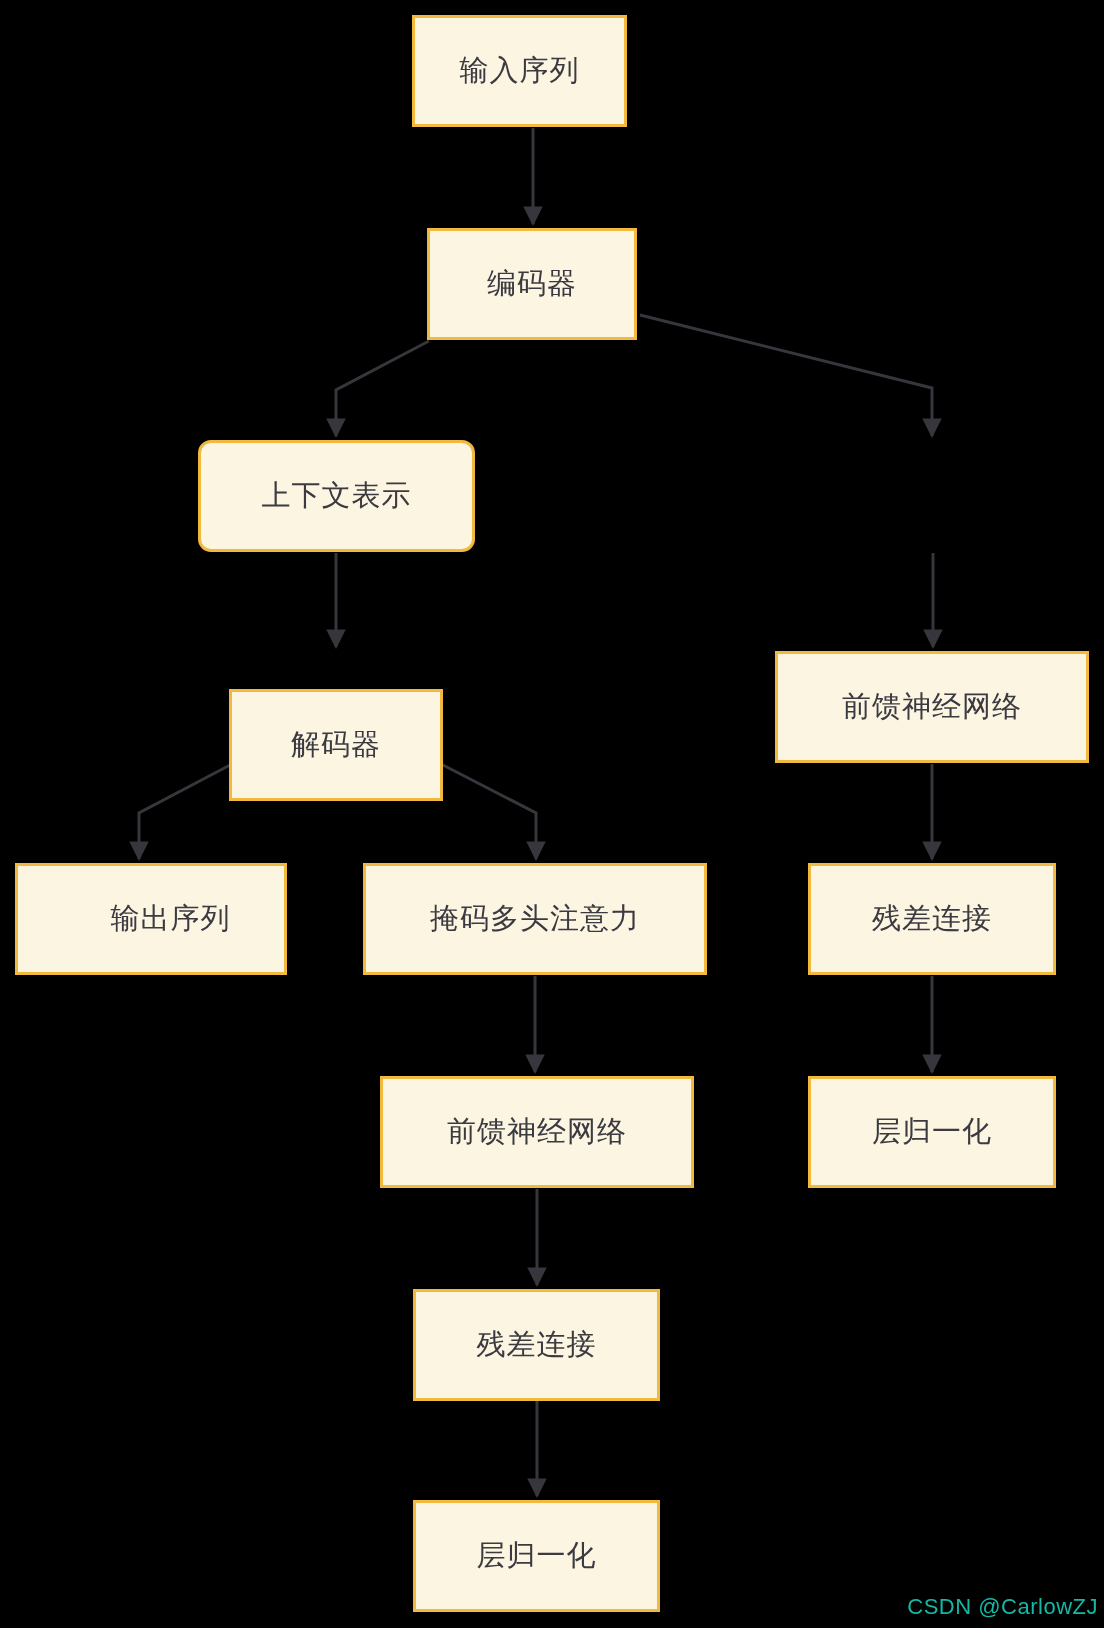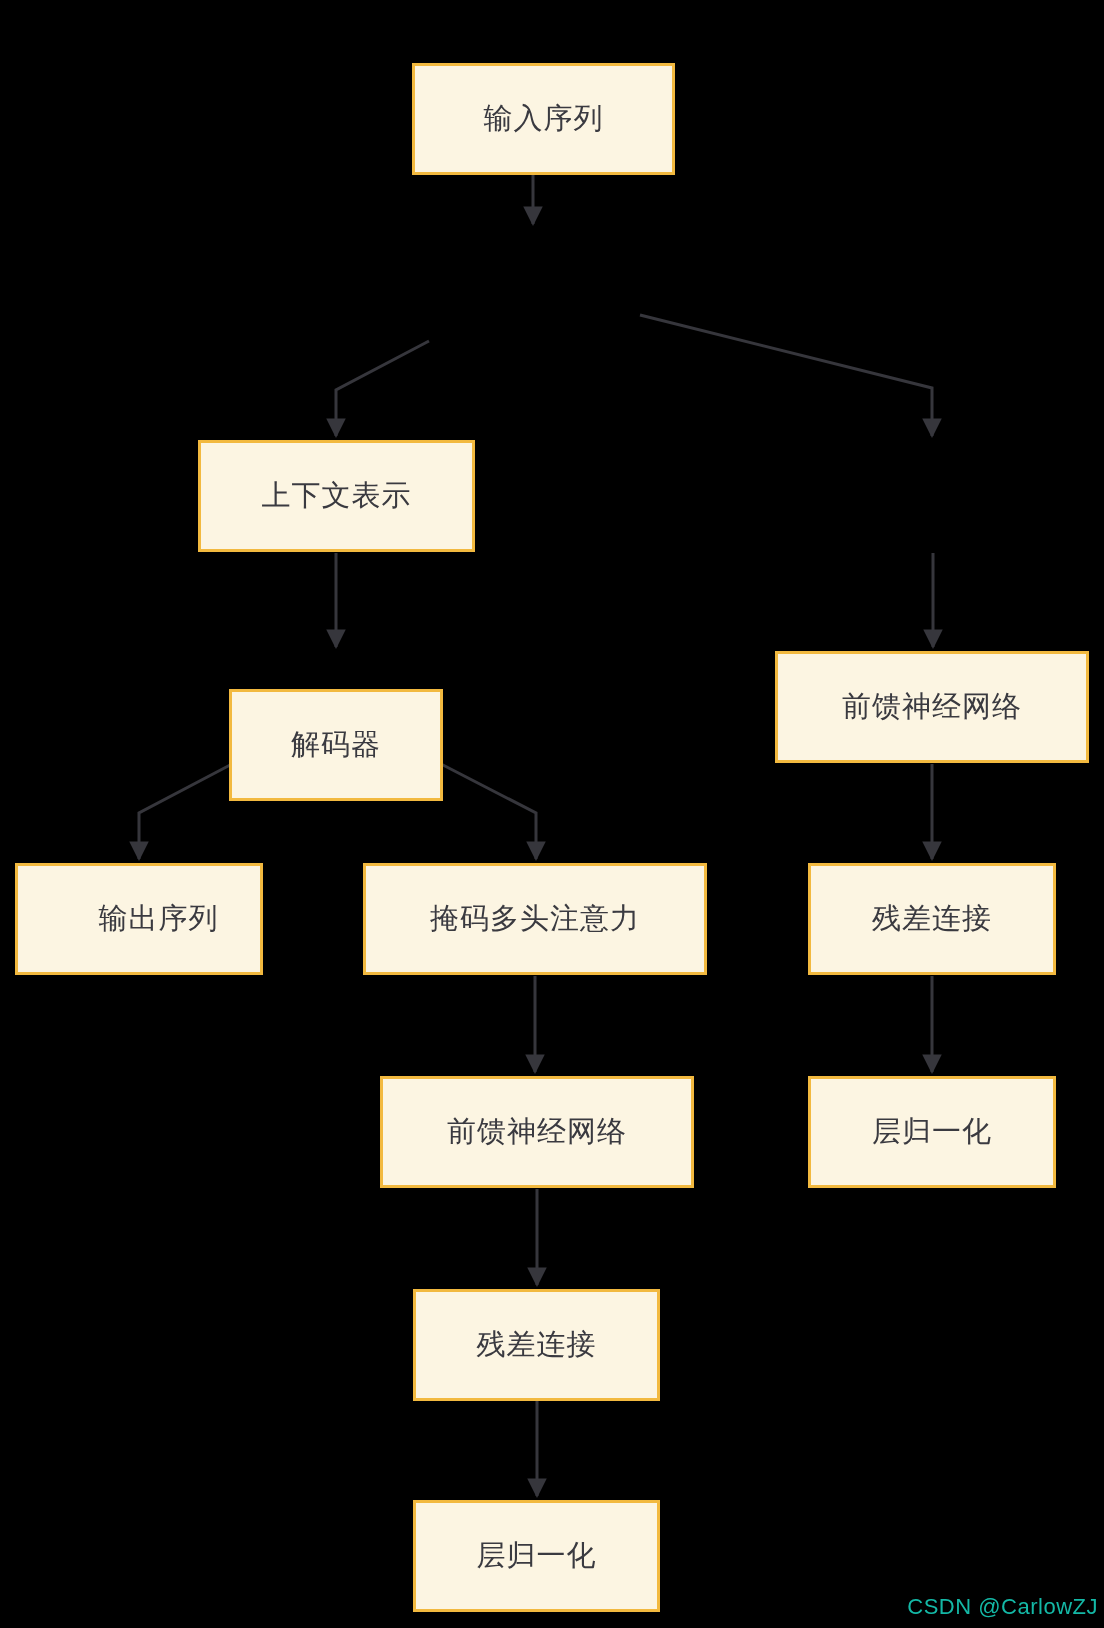--- a/index.html
+++ b/index.html
@@ -24,27 +24,27 @@
     border: 3px solid #F2B93F;
     display: flex;
     align-items: center;
     justify-content: center;
     color: #3A3A40;
     font-size: 29px;
     letter-spacing: 1px;
     white-space: nowrap;
   }
   
-  #n-input            { left: 412px; top: 15px;   width: 263px; height: 112px; margin-top: 48px; }
+  #n-input            { left: 412px; top: 15px;   width: 215px; height: 112px; }
   #n-encoder          { left: 427px; top: 228px;  width: 210px; height: 112px; }
-  #n-context          { left: 198px; top: 440px;  width: 277px; height: 112px; }
+  #n-context          { left: 198px; top: 440px;  width: 277px; height: 112px; border-radius: 13px; }
   #n-mha              { left: 793px; top: 440px;  width: 280px; height: 112px; }
   #n-decoder          { left: 229px; top: 689px;  width: 214px; height: 112px; }
   #n-ffn-right        { left: 775px; top: 651px;  width: 314px; height: 112px; }
-  #n-output           { left: 15px;  top: 863px;  width: 248px; height: 112px; padding-left: 39px; }
+  #n-output           { left: 15px;  top: 863px;  width: 272px; height: 112px; padding-left: 39px; }
   #n-masked-mha       { left: 363px; top: 863px;  width: 344px; height: 112px; }
   #n-residual-right   { left: 808px; top: 863px;  width: 248px; height: 112px; }
   #n-ffn-mid          { left: 380px; top: 1076px; width: 314px; height: 112px; }
   #n-layernorm-right  { left: 808px; top: 1076px; width: 248px; height: 112px; }
   #n-residual-mid     { left: 413px; top: 1289px; width: 247px; height: 112px; }
   #n-layernorm-mid    { left: 413px; top: 1500px; width: 247px; height: 112px; }
 
   .watermark {
     position: absolute;
     right: 6px;
@@ -78,20 +78,23 @@
       <path d="M932,976 L932,1072" marker-end="url(#arrow)"></path>
       <path d="M537,1189 L537,1285" marker-end="url(#arrow)"></path>
       <path d="M537,1400 L537,1496" marker-end="url(#arrow)"></path>
     </g>
   </svg>
 
   <div class="node" id="n-input">
     <span>输入序列</span>
   </div>
 
+  <div class="node" id="n-encoder">
+    <span>编码器</span>
+  </div>
 
   <div class="node" id="n-context">
     <span>上下文表示</span>
   </div>
 
 
   <div class="node" id="n-decoder">
     <span>解码器</span>
   </div>
 

